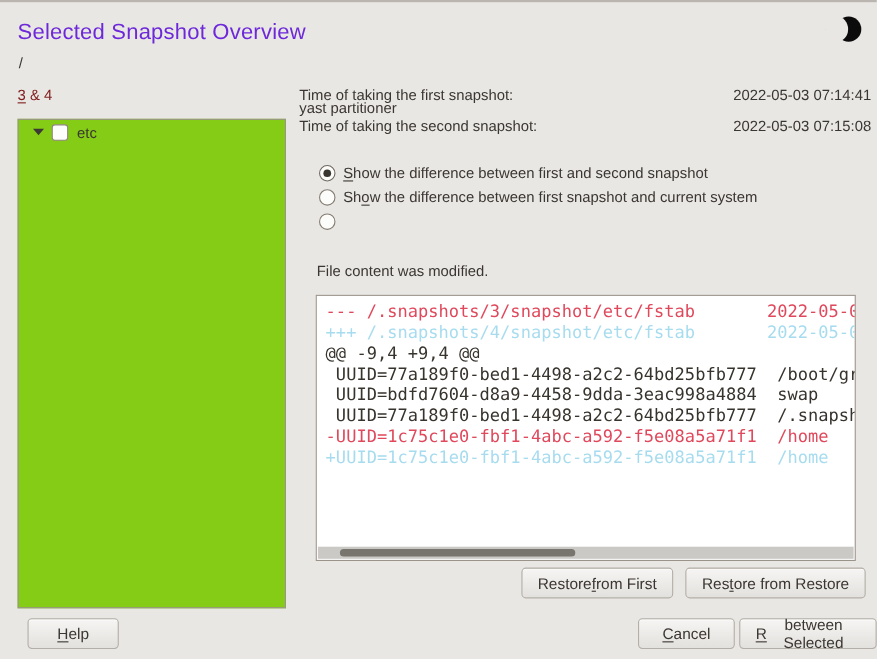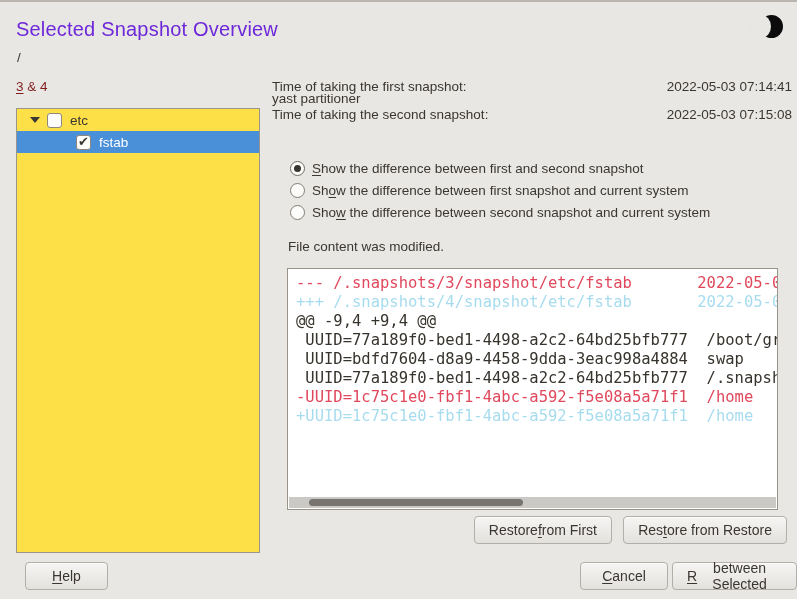--- a/index.html
+++ b/index.html
@@ -21,40 +21,40 @@
   #theme-toggle { right:14px; top:12px; width:34px; height:26px; cursor:pointer; }
   #sun-glyph { position:absolute; left:0; top:4px; font-size:16px; color:#d4d1cb; }
   #moon-shape { position:absolute; right:0; top:1px; width:23px; height:23px; border-radius:50%; background:#0b0b0b; }
   #moon-shape .cut { position:absolute; left:-9px; top:0; width:20px; height:23px; border-radius:50%; background:#e9e7e4; }
 
   
   #config-label { left:17px; top:48px; font-size:13.5px; }
   #pair-link { left:16px; top:77px; font-size:13.5px; color:#7f1d1d; text-decoration:none; cursor:pointer; }
   .mn { text-decoration:underline; text-underline-offset:2px; }
 
-  #file-tree { left:16px; top:106px; width:244px; height:445px; background:#fde047; border:1px solid #9b948b; }
+  #file-tree { left:16px; top:106px; width:244px; height:445px; background:#84cc16; border:1px solid #9b948b; }
   .t-row { height:22px; display:flex; align-items:center; font-size:13.5px; cursor:default; }
   .t-row.selected { background:#4a90d9; color:#ffffff; }
   .expander { width:0; height:0; margin-left:13px; margin-right:7px;
               border-left:5px solid transparent; border-right:5px solid transparent;
               border-top:6px solid #3c3833; }
   .cbx { width:15px; height:15px; background:#fdfdfc; border:1px solid #8f877d; border-radius:3px;
          position:relative; flex:none; }
   .cbx.on::after { content:"✔"; position:absolute; left:1px; top:-2px; font-size:13px; color:#3b3733; }
   .t-label { margin-left:8px; }
   #tree-row-child .cbx { margin-left:59px; }
 
   
   #description { left:272px; top:45px; font-size:13.5px;margin-top:44px; }
   .time-row { left:272px; width:520px; display:flex; justify-content:space-between; font-size:13.5px; }
   #time-row-first  { top:77px; }
   #time-row-second { top:105px; }
 
   
-  #radio-group { left:290px; top:155px; }
+  #radio-group { left:290px; top:144px; }
   .radio-row { display:flex; align-items:center; height:22px; font-size:13.5px; cursor:pointer; }
   .radio { width:15px; height:15px; border-radius:50%; border:1px solid #847c72; background:#fcfcfb;
            margin-right:7px; position:relative; flex:none; }
   .radio.checked { border-color:#6f6962; }
   .radio.checked::after { content:""; position:absolute; left:3px; top:3px; width:7px; height:7px;
                           border-radius:50%; background:#39352f; }
 
   #file-status { left:288px; top:237px; font-size:13.5px; }
 
   
@@ -95,24 +95,20 @@
 <div class="abs" id="config-label">/</div>
 
 <a class="abs" id="pair-link"><span class="mn">3</span><span> &amp; 4</span></a>
 
 <div class="abs" id="file-tree">
   <div class="t-row" id="tree-row-parent">
     <span class="expander"></span>
     <span class="cbx" id="cbx-parent"></span>
     <span class="t-label">etc</span>
   </div>
-  <div class="t-row selected" id="tree-row-child">
-    <span class="cbx on" id="cbx-child"></span>
-    <span class="t-label">fstab</span>
-  </div>
 </div>
 
 <div class="abs" id="description">yast partitioner</div>
 
 <div class="abs time-row" id="time-row-first">
   <span>Time of taking the first snapshot:</span>
   <span>2022-05-03 07:14:41</span>
 </div>
 <div class="abs time-row" id="time-row-second">
   <span>Time of taking the second snapshot:</span>
@@ -123,21 +119,20 @@
   <div class="radio-row">
     <span class="radio checked"></span>
     <span><span></span><span class="mn">S</span><span>how the difference between first and second snapshot</span></span>
   </div>
   <div class="radio-row">
     <span class="radio"></span>
     <span><span>Sh</span><span class="mn">o</span><span>w the difference between first snapshot and current system</span></span>
   </div>
   <div class="radio-row">
     <span class="radio"></span>
-    <span><span>Sho</span><span class="mn">w</span><span> the difference between second snapshot and current system</span></span>
   </div>
 </div>
 
 <div class="abs" id="file-status">File content was modified.</div>
 
 <div class="abs" id="diff-box">
   <div id="diff-content">
     <div class="diff-line del">--- /.snapshots/3/snapshot/etc/fstab       2022-05-03</div>
     <div class="diff-line add">+++ /.snapshots/4/snapshot/etc/fstab       2022-05-03</div>
     <div class="diff-line ctx">@@ -9,4 +9,4 @@</div>

